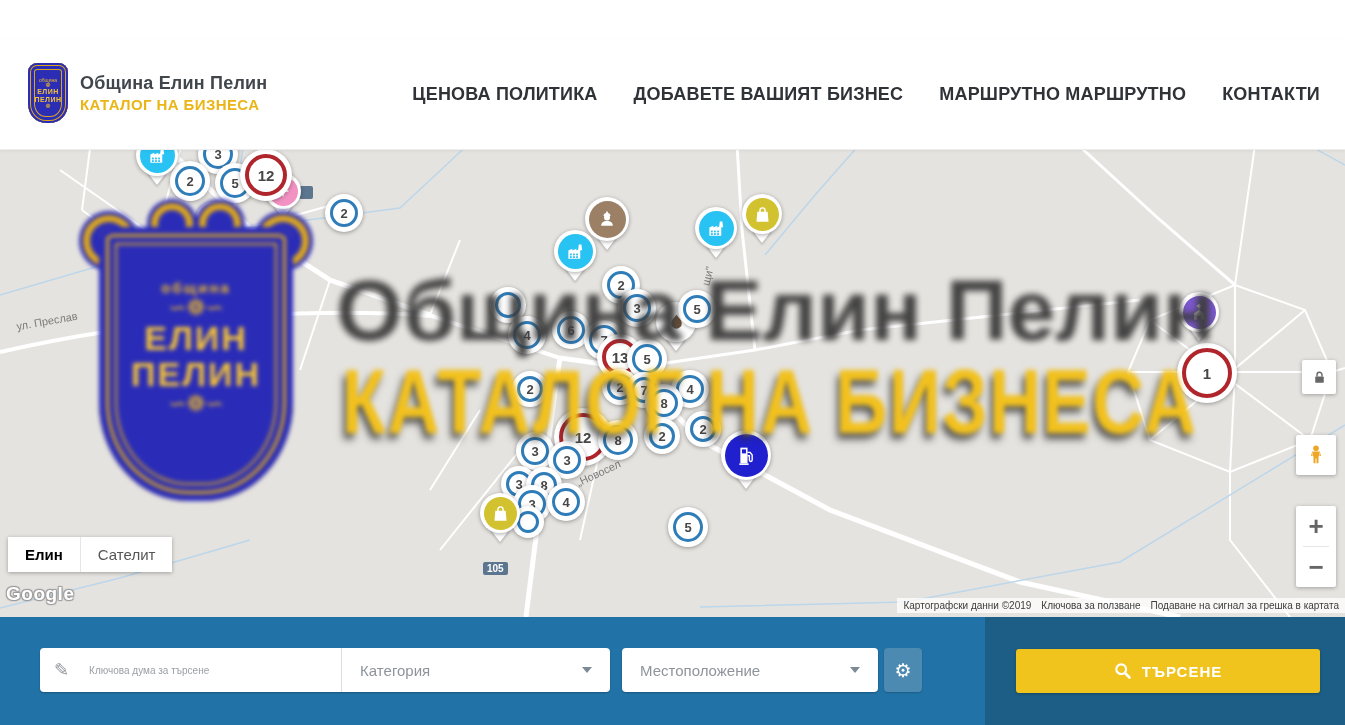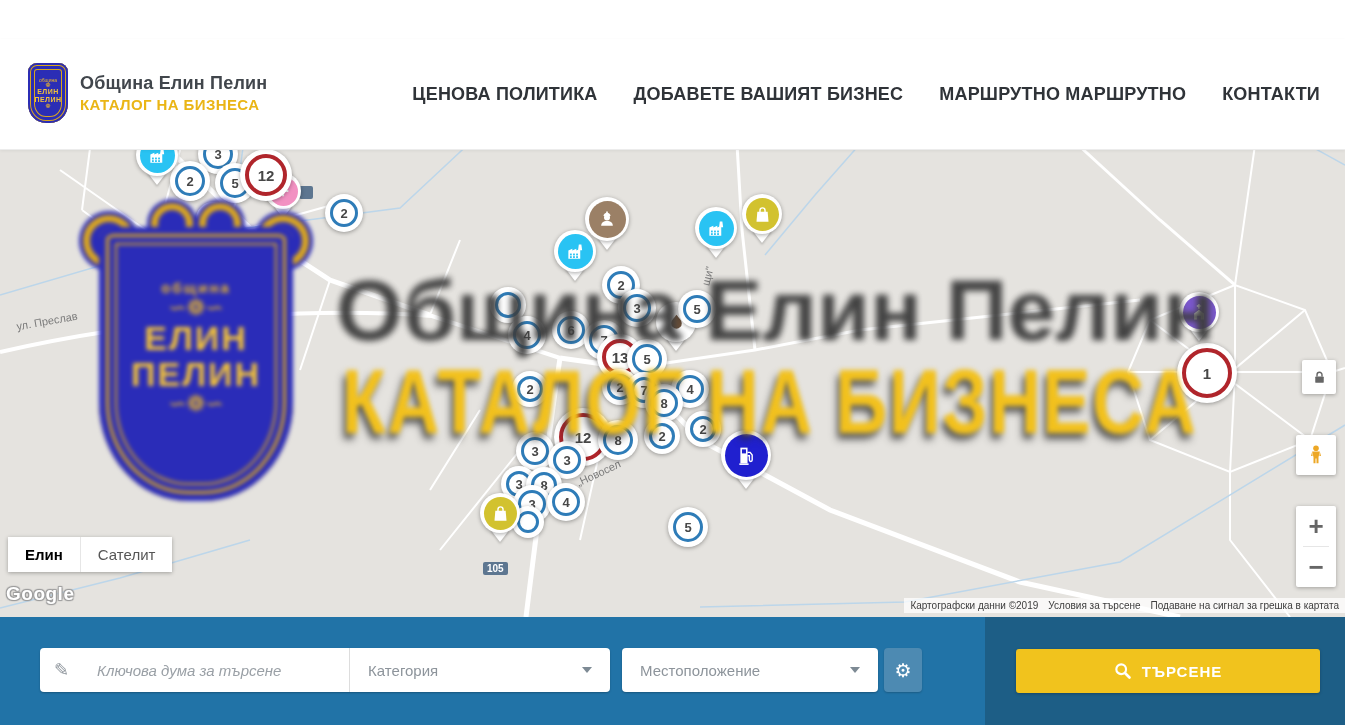--- a/index.html
+++ b/index.html
@@ -67,21 +67,21 @@
   .ctl-zoom .zbtn{width:40px;height:40px;display:flex;align-items:center;justify-content:center;font-size:26px;color:#666;font-weight:bold;}
   .ctl-zoom .zdiv{width:26px;height:1px;background:#e6e6e6;}
 
   
   .searchbar{position:absolute;left:0;top:617px;width:1345px;height:108px;background:#2173a7;z-index:30;}
   .search-right-panel{position:absolute;left:985px;top:0;right:0;bottom:0;background:#1d5e86;}
   .input-group{position:absolute;top:31px;height:44px;background:#fff;border-radius:4px;box-shadow:0 1px 2px rgba(0,0,0,.25);display:flex;align-items:center;box-sizing:border-box;}
   .ig-combo{left:40px;width:570px;}
   .ig-loc{left:622px;width:256px;}
   .pencil{font-size:18px;color:#8e959c;margin-left:14px;transform:rotate(0deg);}
-  .kw-input{border:none;outline:none;flex:0 0 250px;margin-left:26px;font-size:15px;color:#444;font-family:"Liberation Sans",sans-serif;background:transparent;font-style:italic;}
+  .kw-input{border:none;outline:none;flex:0 0 250px;margin-left:18px;font-size:10px;color:#444;font-family:"Liberation Sans",sans-serif;background:transparent;}
   .kw-input::placeholder{color:#9aa0a6;}
   .ig-divider{width:1px;height:44px;background:#ddd;margin-left:0;}
   .select{display:flex;align-items:center;justify-content:space-between;flex:1;height:100%;padding:0 18px;cursor:pointer;}
   .select .lbl{font-size:15px;color:#8d949b;}
   .caret{width:0;height:0;border-left:5px solid transparent;border-right:5px solid transparent;border-top:6px solid #7d8a94;}
   .gear-btn{position:absolute;left:884px;top:31px;width:38px;height:44px;background:#4d8ab2;border:none;border-radius:4px;color:#fff;font-size:19px;display:flex;align-items:center;justify-content:center;cursor:pointer;box-shadow:0 1px 2px rgba(0,0,0,.2);}
   .submit-btn{position:absolute;left:1016px;top:32px;width:304px;height:44px;background:#f1c31d;border:none;border-radius:3px;display:flex;align-items:center;justify-content:center;gap:10px;cursor:pointer;box-shadow:0 1px 3px rgba(0,0,0,.25);}
   .submit-btn span{color:#fff;font-size:15px;font-weight:bold;letter-spacing:1px;text-align:center;}
 </style>
 </head>
@@ -473,21 +473,21 @@
     <div class="wm wm-title">Община Елин Пелин</div>
     <div class="wm wm-subtitle">КАТАЛОГ НА БИЗНЕСА</div>
 
     <div class="maptype">
       <div class="mt active">Елин</div>
       <div class="mt idle">Сателит</div>
     </div>
     <div class="google-logo">Google</div>
     <div class="attribution">
       <span>Картографски данни ©2019</span>
-      <span>Условия за търсене</span>
+      <span>Ключова за ползване</span>
       <span>Подаване на сигнал за грешка в картата</span>
     </div>
     <div class="ctl ctl-lock">
       <svg viewBox="0 0 24 24" width="17" height="17">
           <rect x="6" y="10.5" width="12" height="9" rx="1.2" fill="#666"></rect>
           <path d="M8.5 10.5V8a3.5 3.5 0 0 1 7 0v2.5" fill="none" stroke="#666" stroke-width="2"></path>
         </svg>
     </div>
     <div class="ctl ctl-pegman">
       <svg viewBox="0 0 24 24" width="24" height="24" fill="#eda725">

